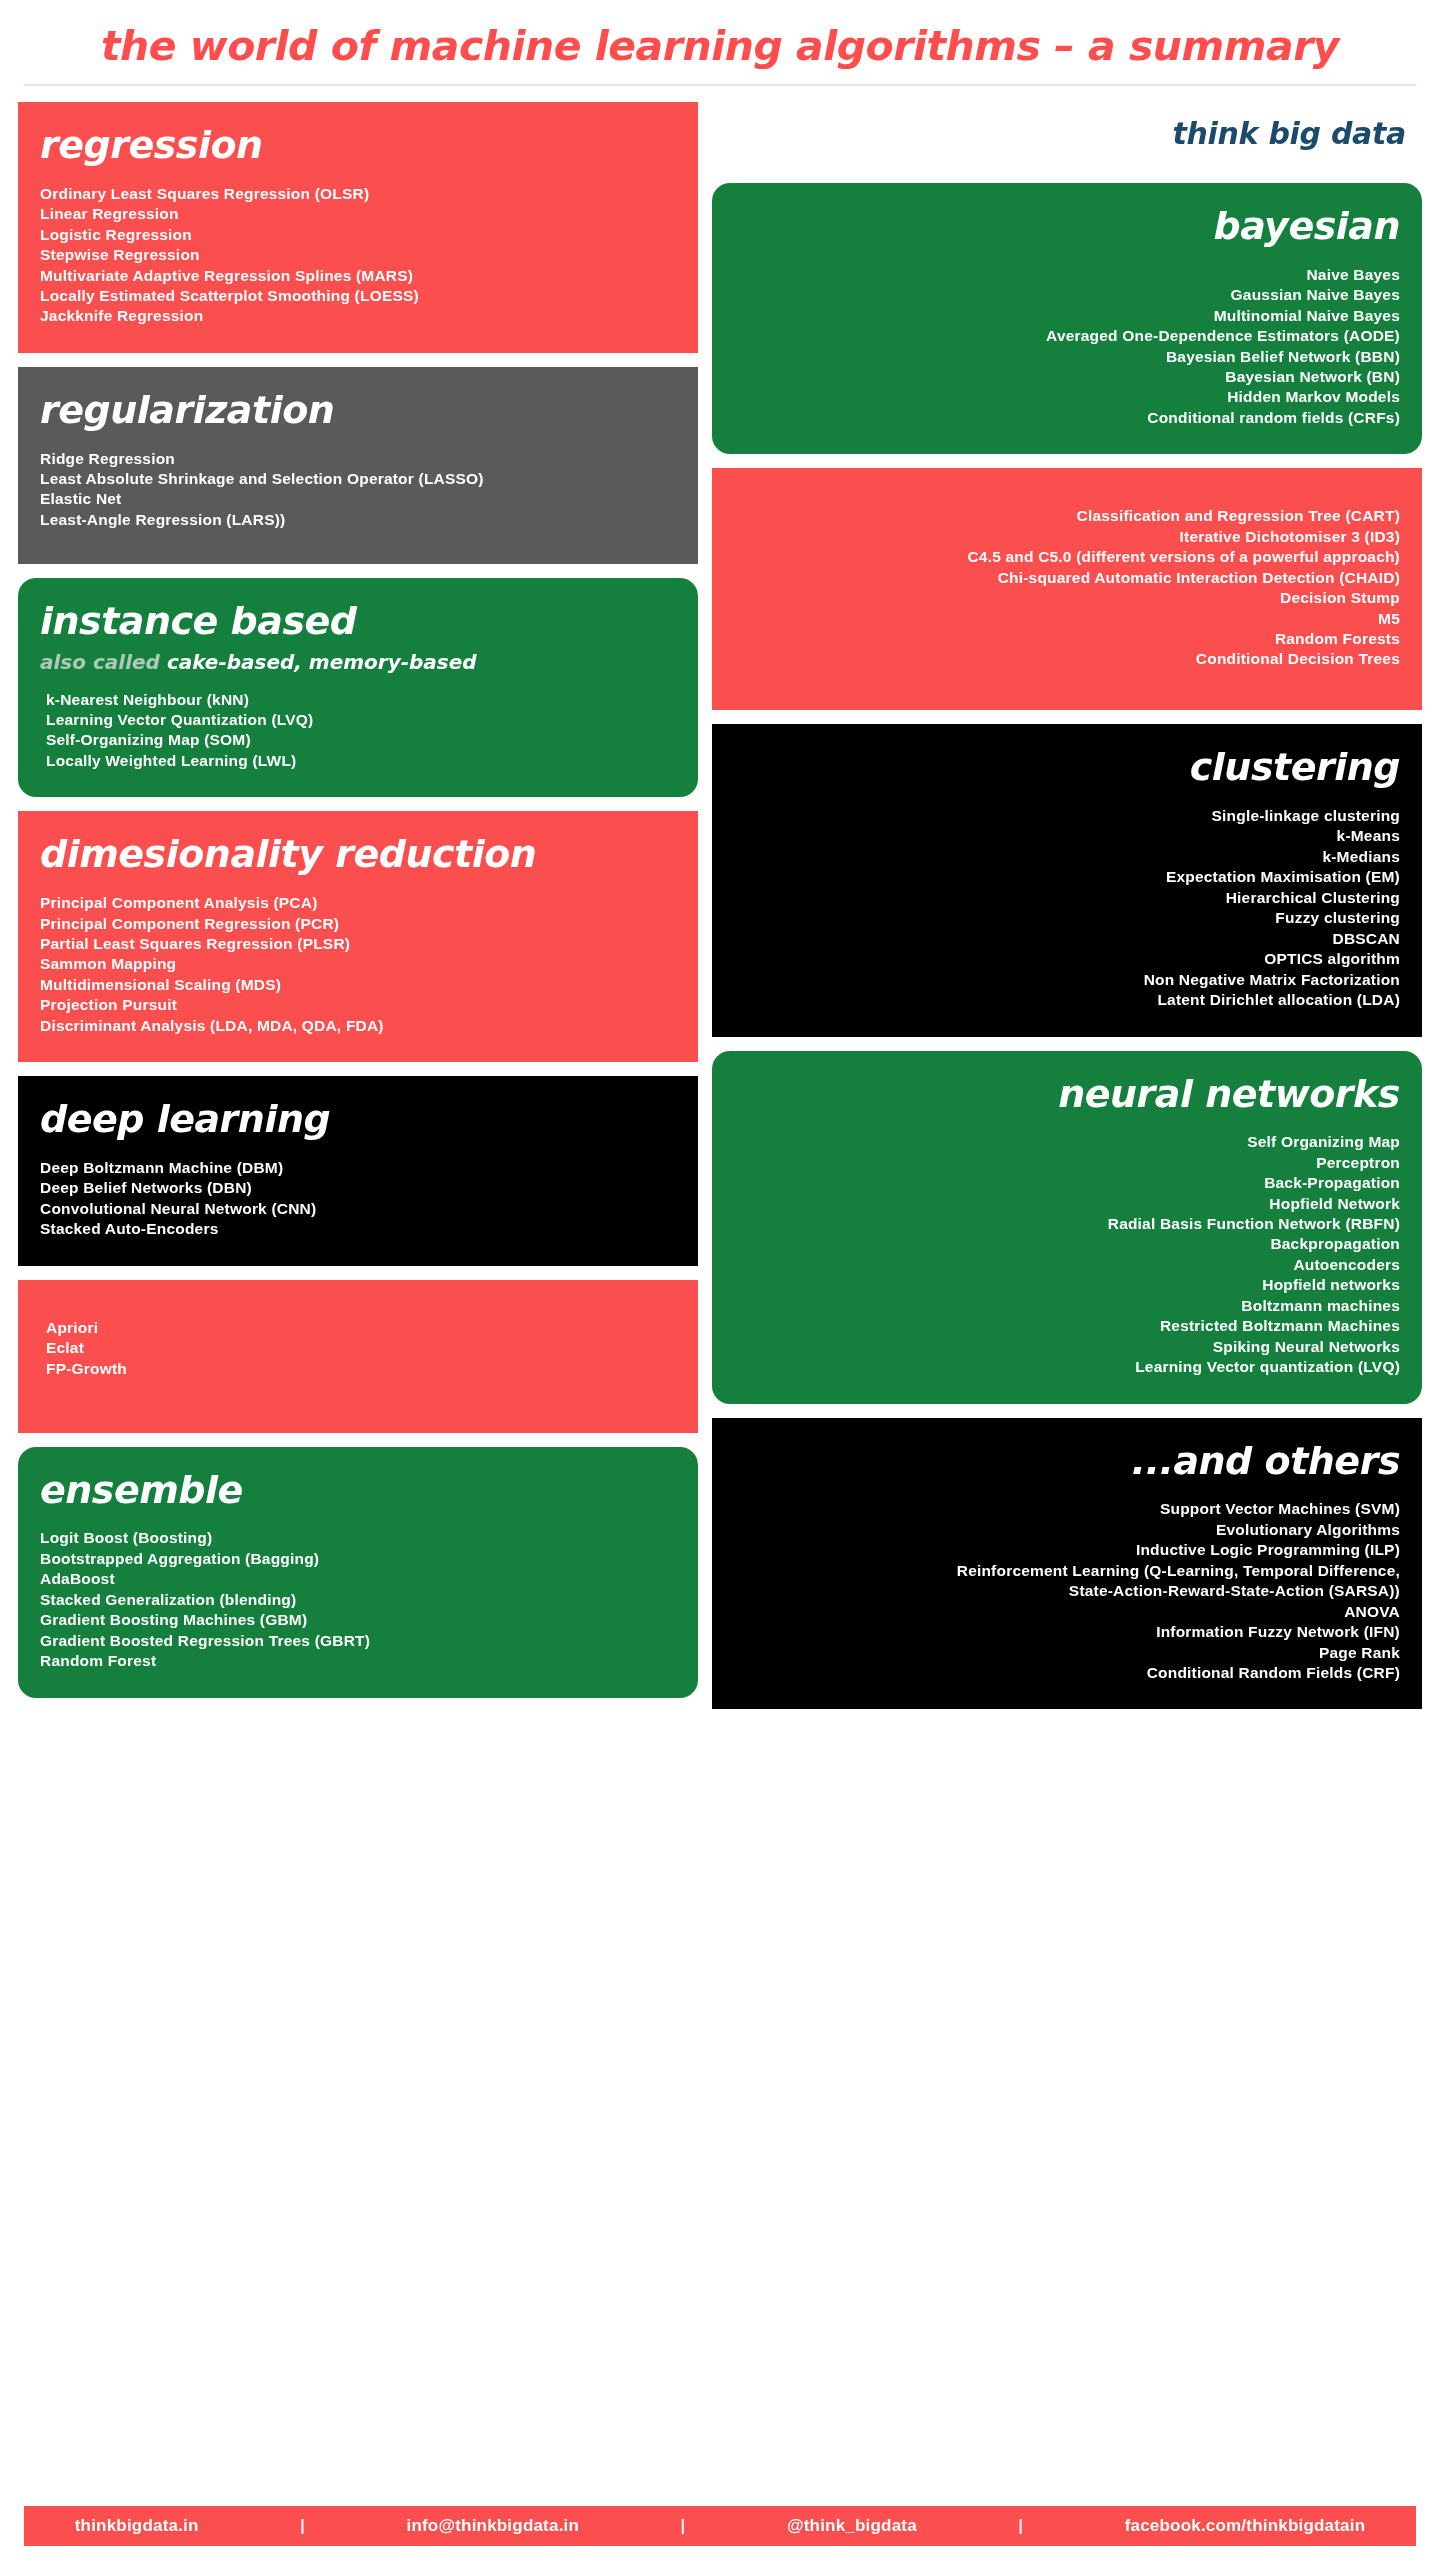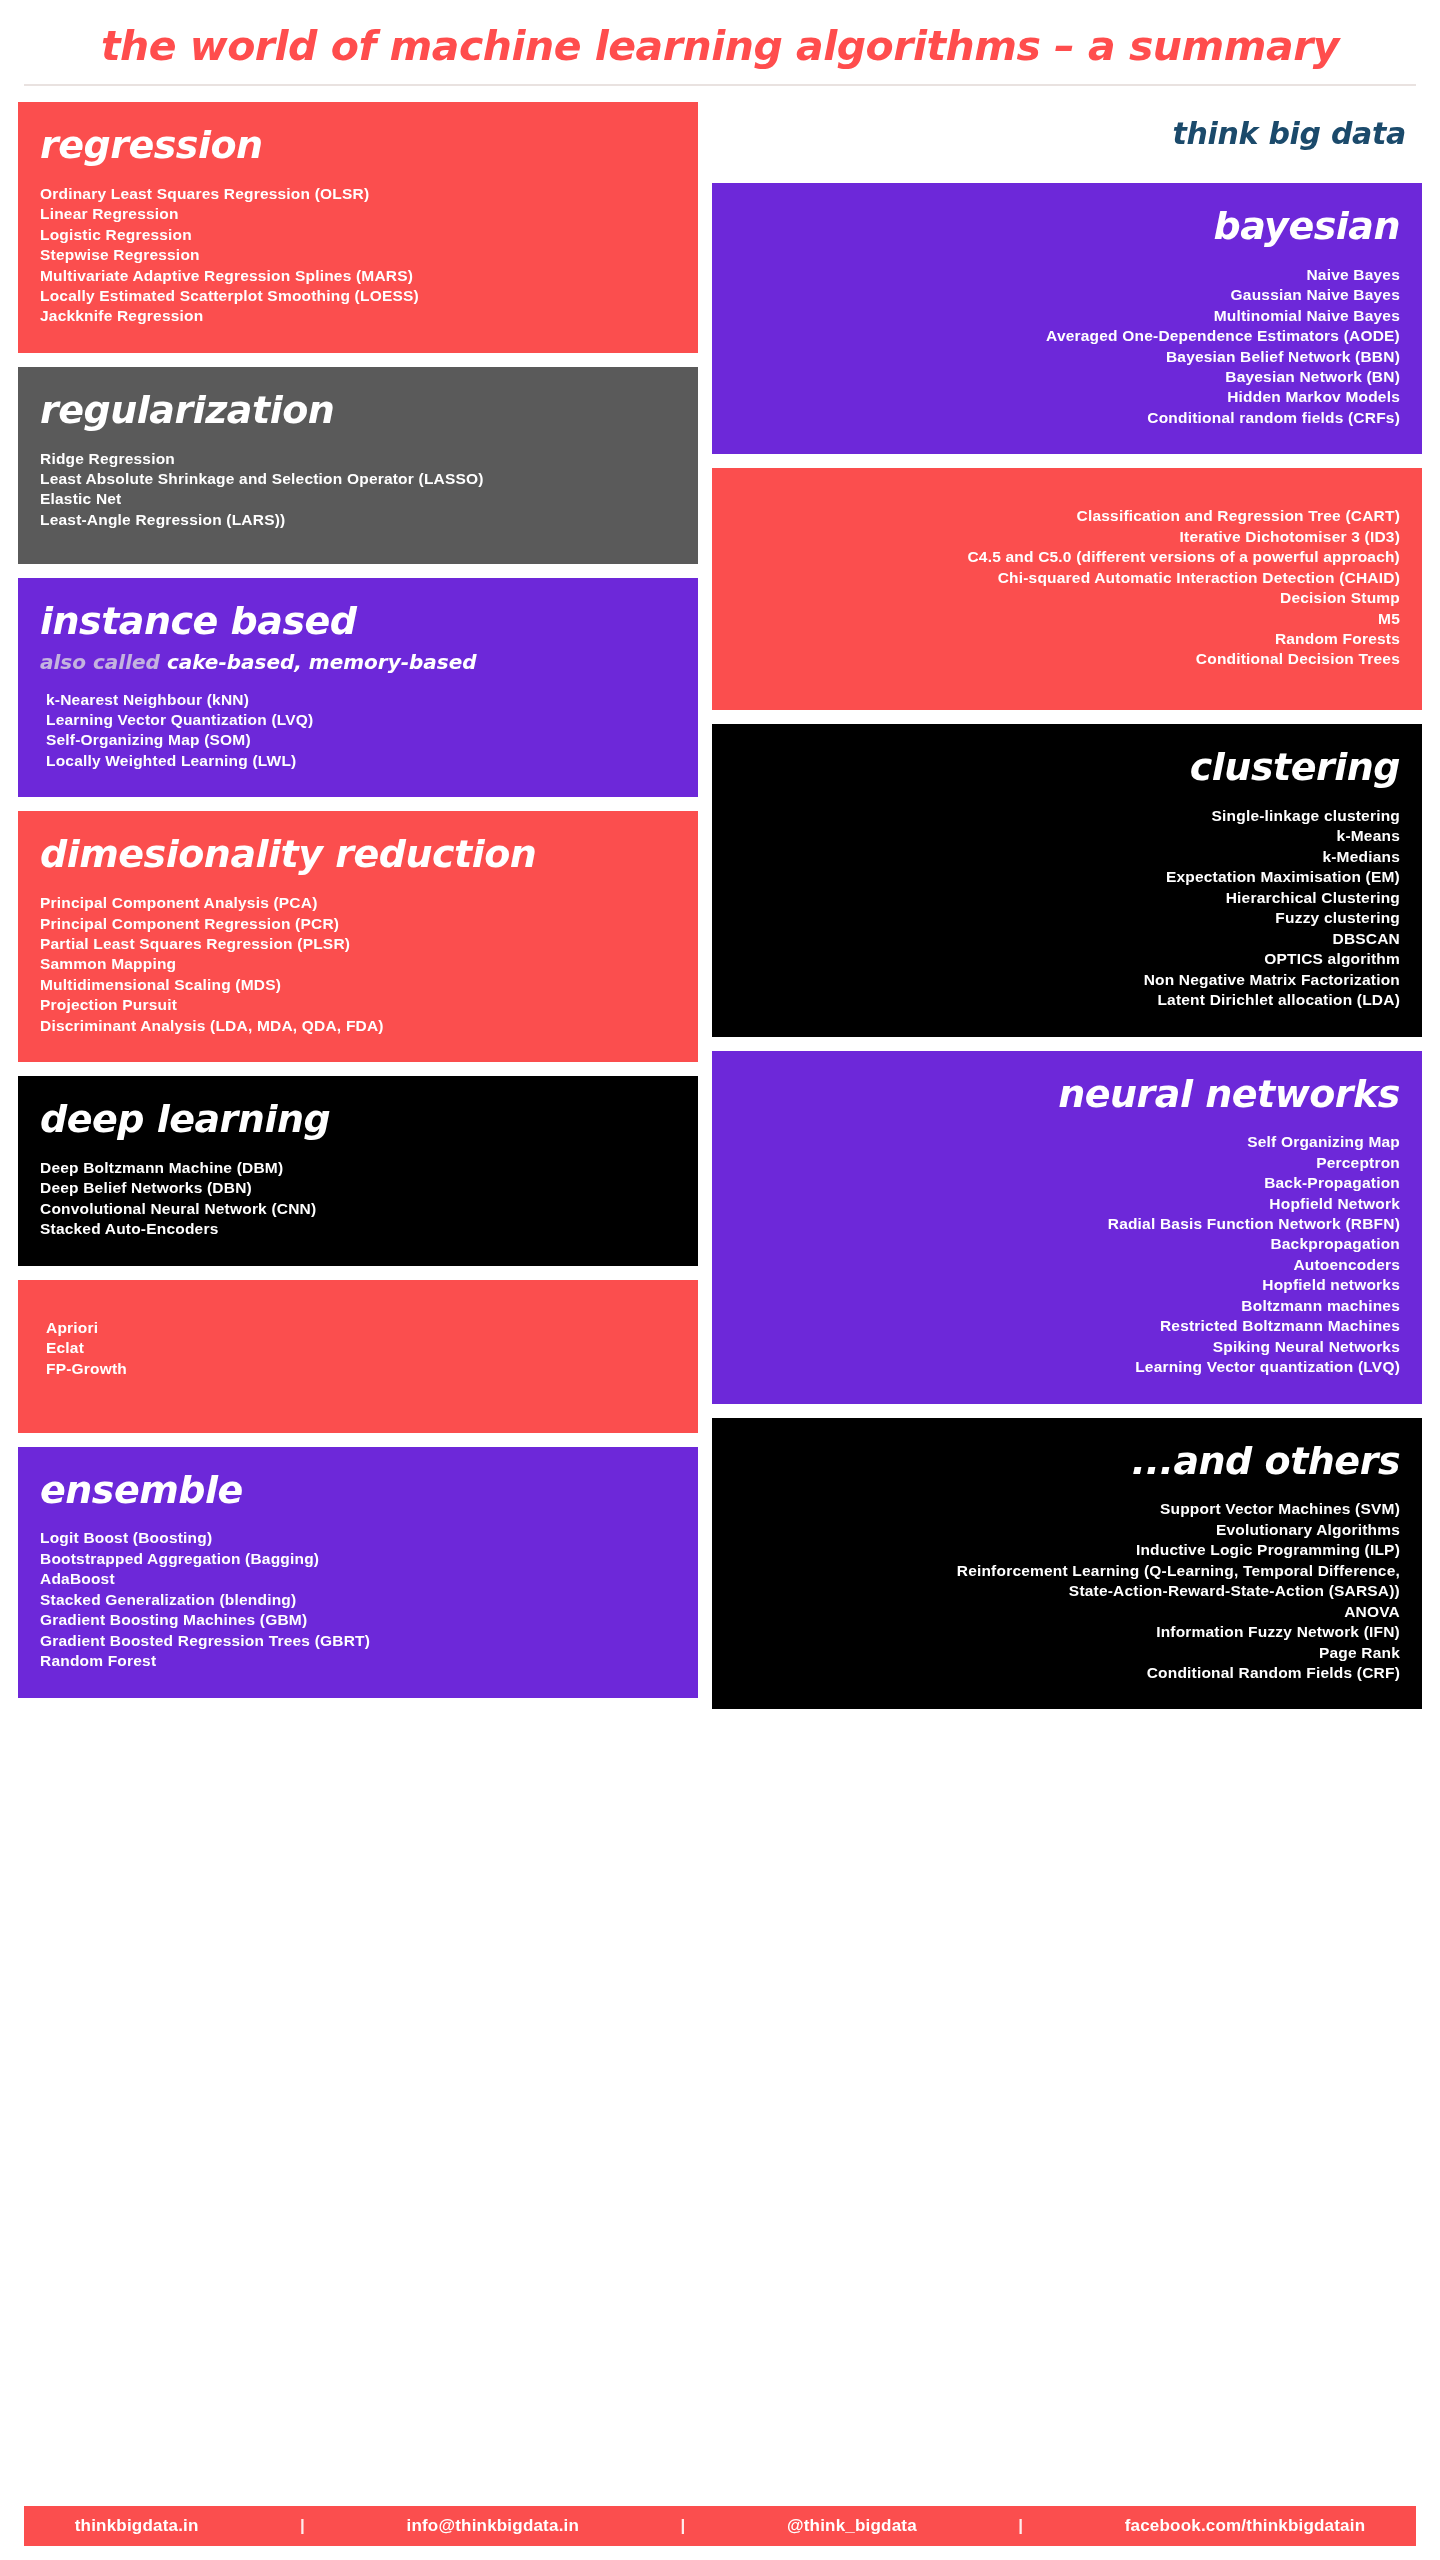--- a/index.html
+++ b/index.html
@@ -65,21 +65,21 @@
   }
 
   
   .card {
     box-sizing: border-box;
     padding: 22px 22px 26px 22px;
     color: #ffffff;
   }
   .card.red   { background: #fb4e4e; }
   .card.gray  { background: #5a5a5a; }
-  .card.blue  { background: #6d28d9; }
+  .card.blue  { background: #15803d; border-radius: 18px; }
   .card.dark  { background: #000000; }
 
   .card h2 {
     margin: 0 0 10px 0;
     font-size: 38px;
     font-weight: bold;
     font-style: italic;
     font-family: "DejaVu Sans", sans-serif;
     letter-spacing: -0.5px;
     line-height: 1.15;

